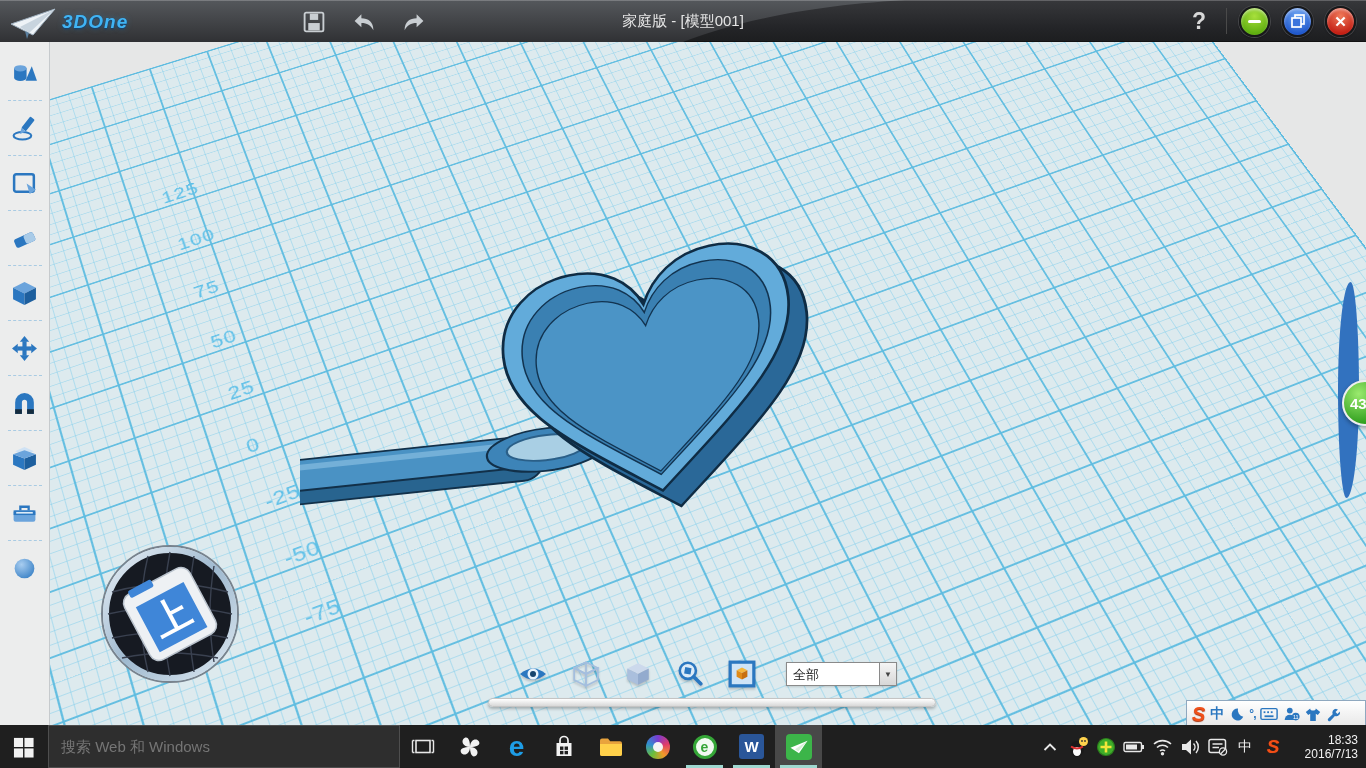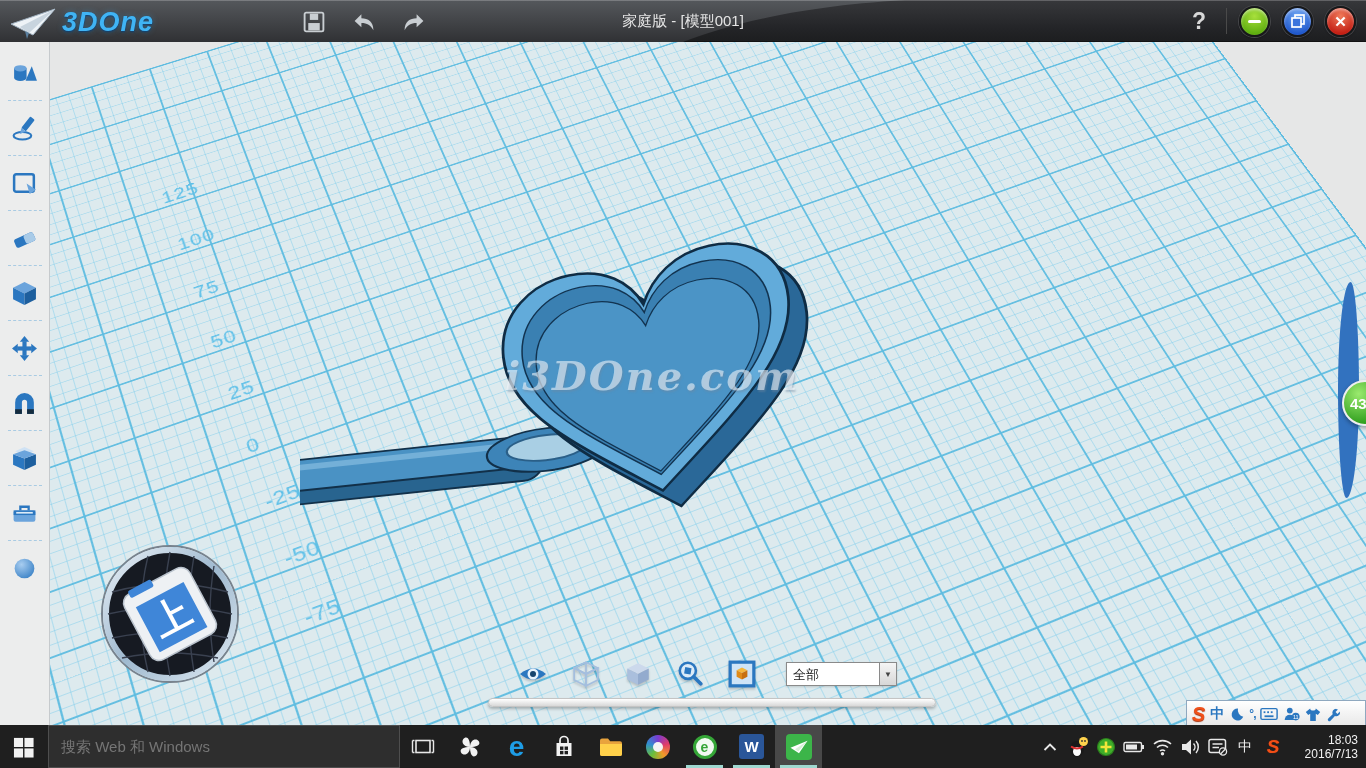--- a/index.html
+++ b/index.html
@@ -12,21 +12,21 @@
   
   .titlebar {
     position:absolute; left:0; top:0; width:1366px; height:42px;
     background:linear-gradient(#37383b, #232427 70%, #1d1e20);
     border-bottom:1px solid #121212; z-index:50;
   }
   .titlebar .swoosh { position:absolute; left:0; top:0; }
   .tb-highlight { position:absolute; left:0; top:0; width:100%; height:1px; background:rgba(255,255,255,.22); }
   .logo-area { position:absolute; left:10px; top:3px; display:flex; align-items:center; gap:6px; height:38px; }
   .logo-text {
-    font-size:27px; font-weight:bold; font-style:italic; letter-spacing:1px;
+    font-size:19px; font-weight:bold; font-style:italic; letter-spacing:1px;
     color:#40b4f4; text-shadow:0 1px 2px #0a3f74, 0 0 6px rgba(64,180,244,.35);
   }
   .tb-actions { position:absolute; left:300px; top:8px; display:flex; gap:22px; align-items:center; }
   .tb-btn { width:28px; height:28px; background:none; border:none; cursor:pointer; display:flex; align-items:center; justify-content:center; }
   .tb-title {
     position:absolute; left:0; right:0; top:0; height:42px; text-align:center;
     line-height:42px; color:#e4e4e4; font-size:15px; pointer-events:none;
   }
   .tb-right { position:absolute; right:10px; top:0; height:42px; display:flex; align-items:center; gap:12px; }
   .help-btn { background:none; border:none; color:#d8d8d8; font-size:23px; font-weight:bold; cursor:pointer; padding:0 8px; }
@@ -361,21 +361,20 @@
         <path d="M0,130 C-75,62 -130,18 -130,-42 C-130,-88 -98,-112 -64,-112 C-32,-112 -10,-92 0,-66 C10,-92 32,-112 64,-112 C98,-112 130,-88 130,-42 C130,18 75,62 0,130 Z" transform="translate(15,20)" fill="#2a6898" stroke="#0f2c44" stroke-width="2.5"></path>
 
         <path d="M0,130 C-75,62 -130,18 -130,-42 C-130,-88 -98,-112 -64,-112 C-32,-112 -10,-92 0,-66 C10,-92 32,-112 64,-112 C98,-112 130,-88 130,-42 C130,18 75,62 0,130 Z" fill="#62abda" stroke="#0f2c44" stroke-width="2.5"></path>
 
         <path d="M0,130 C-75,62 -130,18 -130,-42 C-130,-88 -98,-112 -64,-112 C-32,-112 -10,-92 0,-66 C10,-92 32,-112 64,-112 C98,-112 130,-88 130,-42 C130,18 75,62 0,130 Z" transform="scale(0.87)" fill="#3a80b2" stroke="#123350" stroke-width="1.6"></path>
 
         <path d="M0,130 C-75,62 -130,18 -130,-42 C-130,-88 -98,-112 -64,-112 C-32,-112 -10,-92 0,-66 C10,-92 32,-112 64,-112 C98,-112 130,-88 130,-42 C130,18 75,62 0,130 Z" transform="translate(0,8) scale(0.78)" fill="#4b94c6" stroke="#123350" stroke-width="1.6"></path>
       </g>
     </svg>
 
-    <div class="watermark">i3DOne.com</div>
 
     <button class="viewcube">
       <svg width="148" height="148" viewBox="0 0 148 148">
         <defs>
           <linearGradient id="ringg" x1="0" y1="0" x2="1" y2="1">
             <stop offset="0" stop-color="#e8eff6"></stop>
               <stop offset="0.5" stop-color="#9fb9cf"></stop>
               <stop offset="1" stop-color="#dde8f1"></stop>
           </linearGradient>
         </defs>
@@ -619,19 +618,19 @@
         <svg width="22" height="20" viewBox="0 0 22 20">
           <rect x="2" y="2.5" width="16.5" height="13" rx="2" fill="none" stroke="#e8e8e8" stroke-width="1.5"></rect>
           <path d="M5.5 7 h10 M5.5 10.5 h6.5" stroke="#e8e8e8" stroke-width="1.4"></path>
           <circle cx="16" cy="14.5" r="3.6" fill="#1f1f1f" stroke="#e8e8e8" stroke-width="1.3"></circle>
           <line x1="13.6" y1="17" x2="18.4" y2="12" stroke="#e8e8e8" stroke-width="1.3"></line>
         </svg>
       </button>
       <button class="tb-item tray-ime">中</button>
       <button class="tb-item tray-sogou">S</button>
       <div class="clock">
-        <span>18:03</span>
+        <span>18:33</span>
         <span>2016/7/13</span>
       </div>
     </div>
   </div>
 
 </div>
 
 </body></html>

